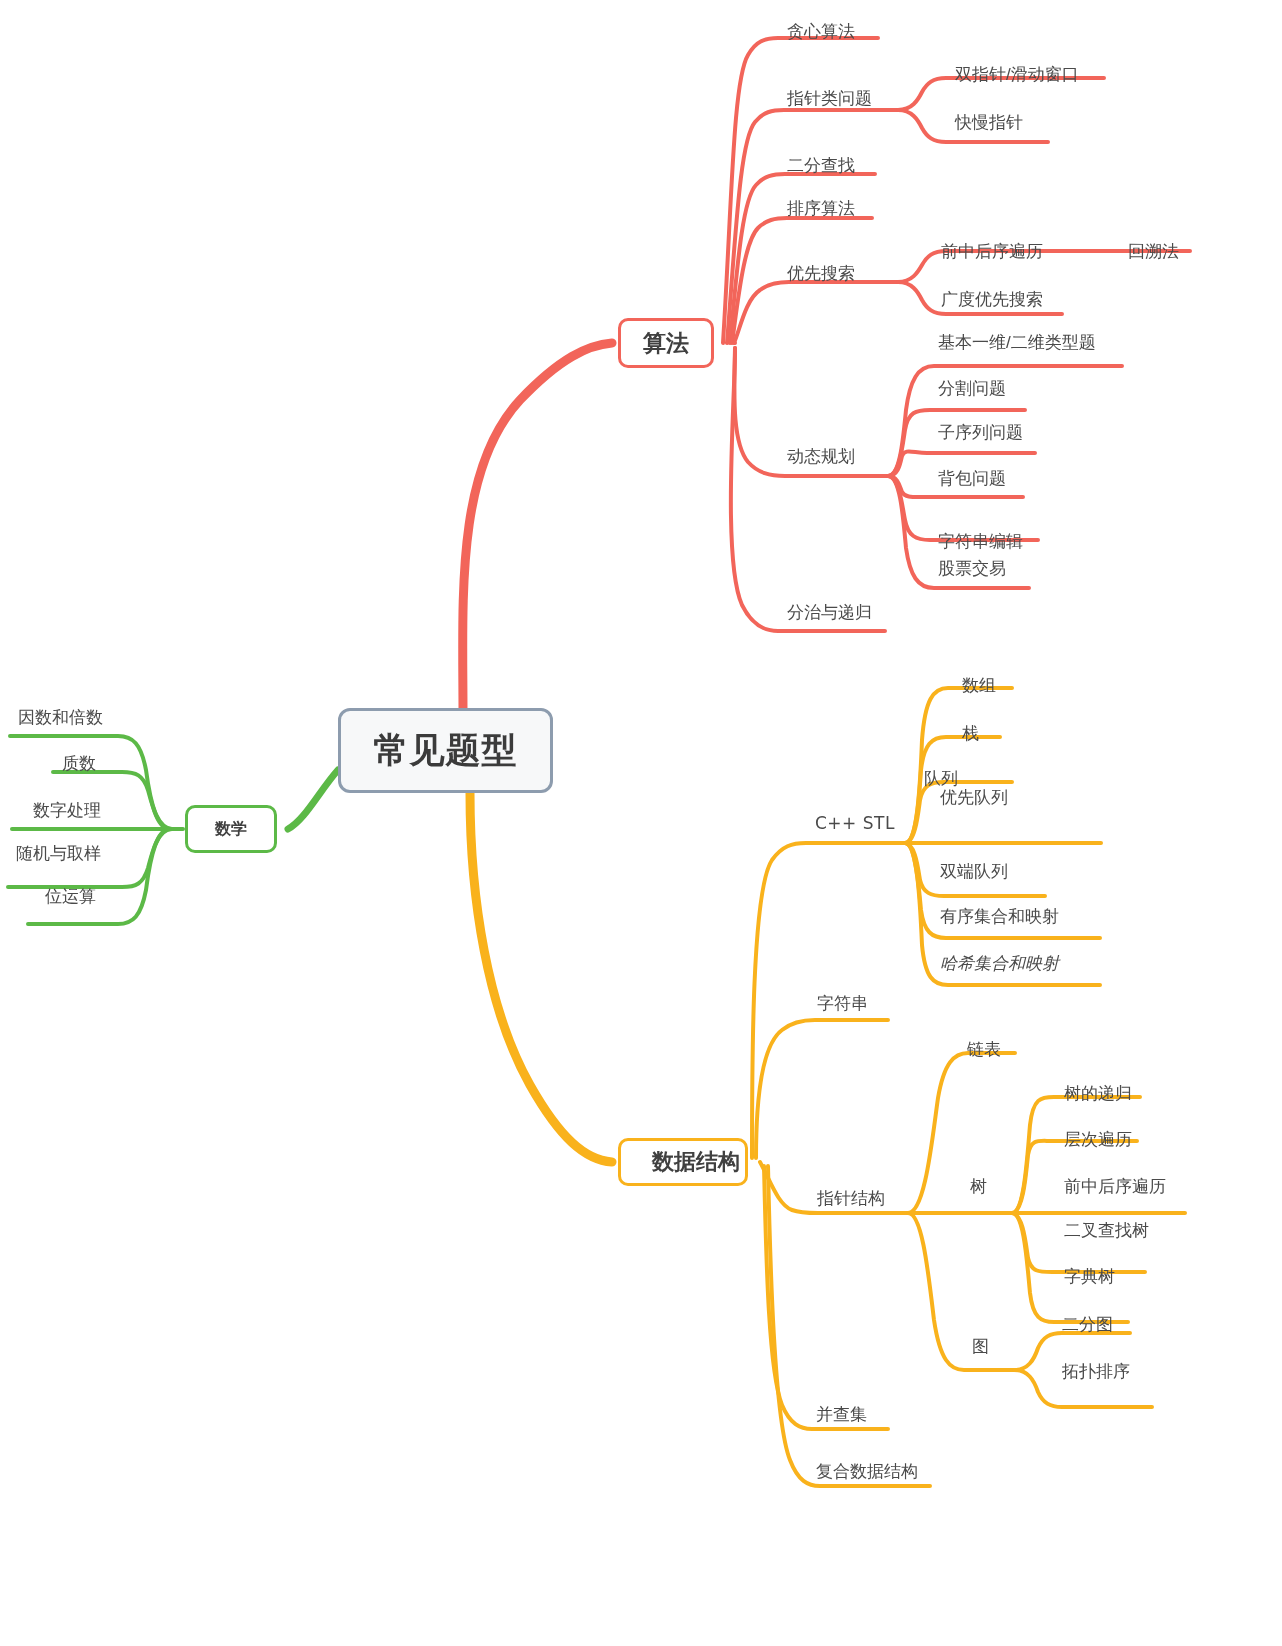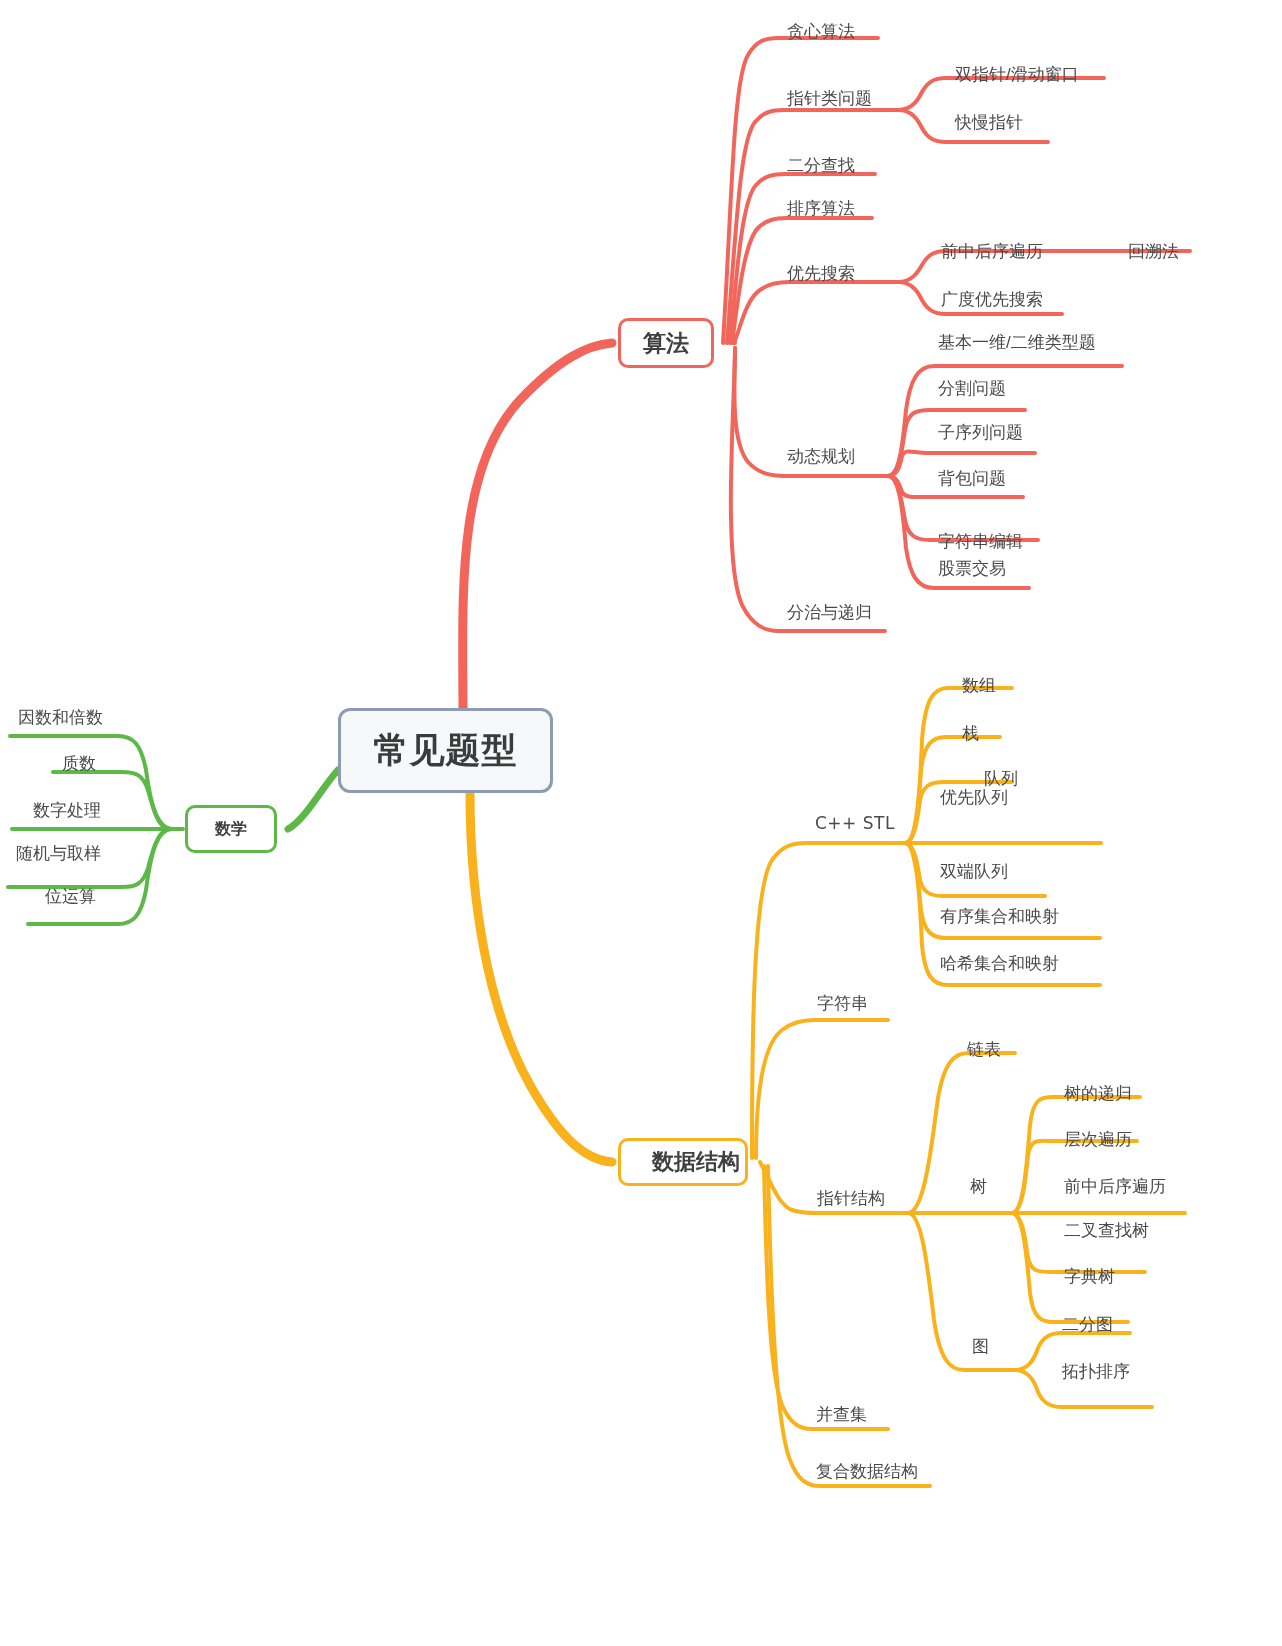--- a/index.html
+++ b/index.html
@@ -188,25 +188,25 @@
 
   <div class="leaf" style="left:18px; top:709px;">因数和倍数</div>
   <div class="leaf" style="left:62px; top:755px;">质数</div>
   <div class="leaf" style="left:33px; top:802px;">数字处理</div>
   <div class="leaf" style="left:16px; top:845px;">随机与取样</div>
   <div class="leaf" style="left:45px; top:888px;">位运算</div>
 
   <div class="leaf latin" style="left:815px; top:815px;">C++ STL</div>
   <div class="leaf" style="left:962px; top:677px;">数组</div>
   <div class="leaf" style="left:962px; top:725px;">栈</div>
-  <div class="leaf" style="left:984px; top:770px;">队列</div>
+  <div class="leaf" style="left:924px; top:770px;">队列</div>
   <div class="leaf" style="left:940px; top:779px;margin-top:10px;">优先队列</div>
   <div class="leaf" style="left:940px; top:863px;">双端队列</div>
   <div class="leaf" style="left:940px; top:908px;">有序集合和映射</div>
-  <div class="leaf" style="left:940px; top:955px;">哈希集合和映射</div>
+  <div class="leaf" style="left:940px; top:955px;font-style:italic;">哈希集合和映射</div>
   <div class="leaf" style="left:817px; top:995px;">字符串</div>
   <div class="leaf" style="left:817px; top:1190px;">指针结构</div>
   <div class="leaf" style="left:967px; top:1041px;">链表</div>
   <div class="leaf" style="left:970px; top:1178px;">树</div>
   <div class="leaf" style="left:1064px; top:1085px;">树的递归</div>
   <div class="leaf" style="left:1064px; top:1131px;">层次遍历</div>
   <div class="leaf" style="left:1064px; top:1178px;">前中后序遍历</div>
   <div class="leaf" style="left:1064px; top:1222px;">二叉查找树</div>
   <div class="leaf" style="left:1064px; top:1268px;">字典树</div>
   <div class="leaf" style="left:972px; top:1338px;">图</div>

